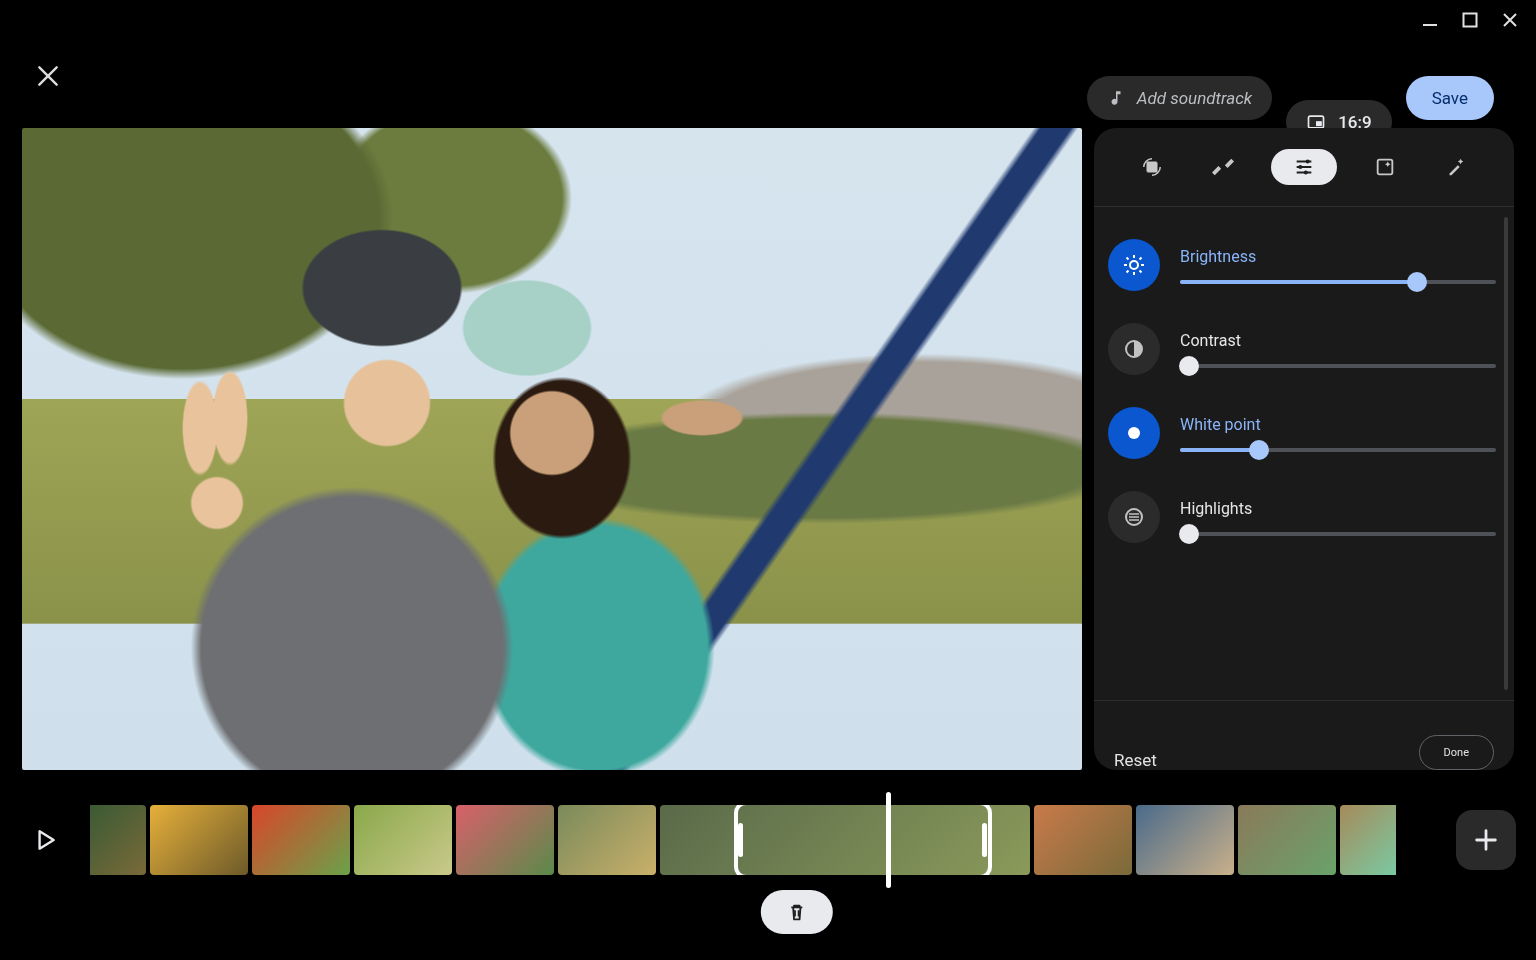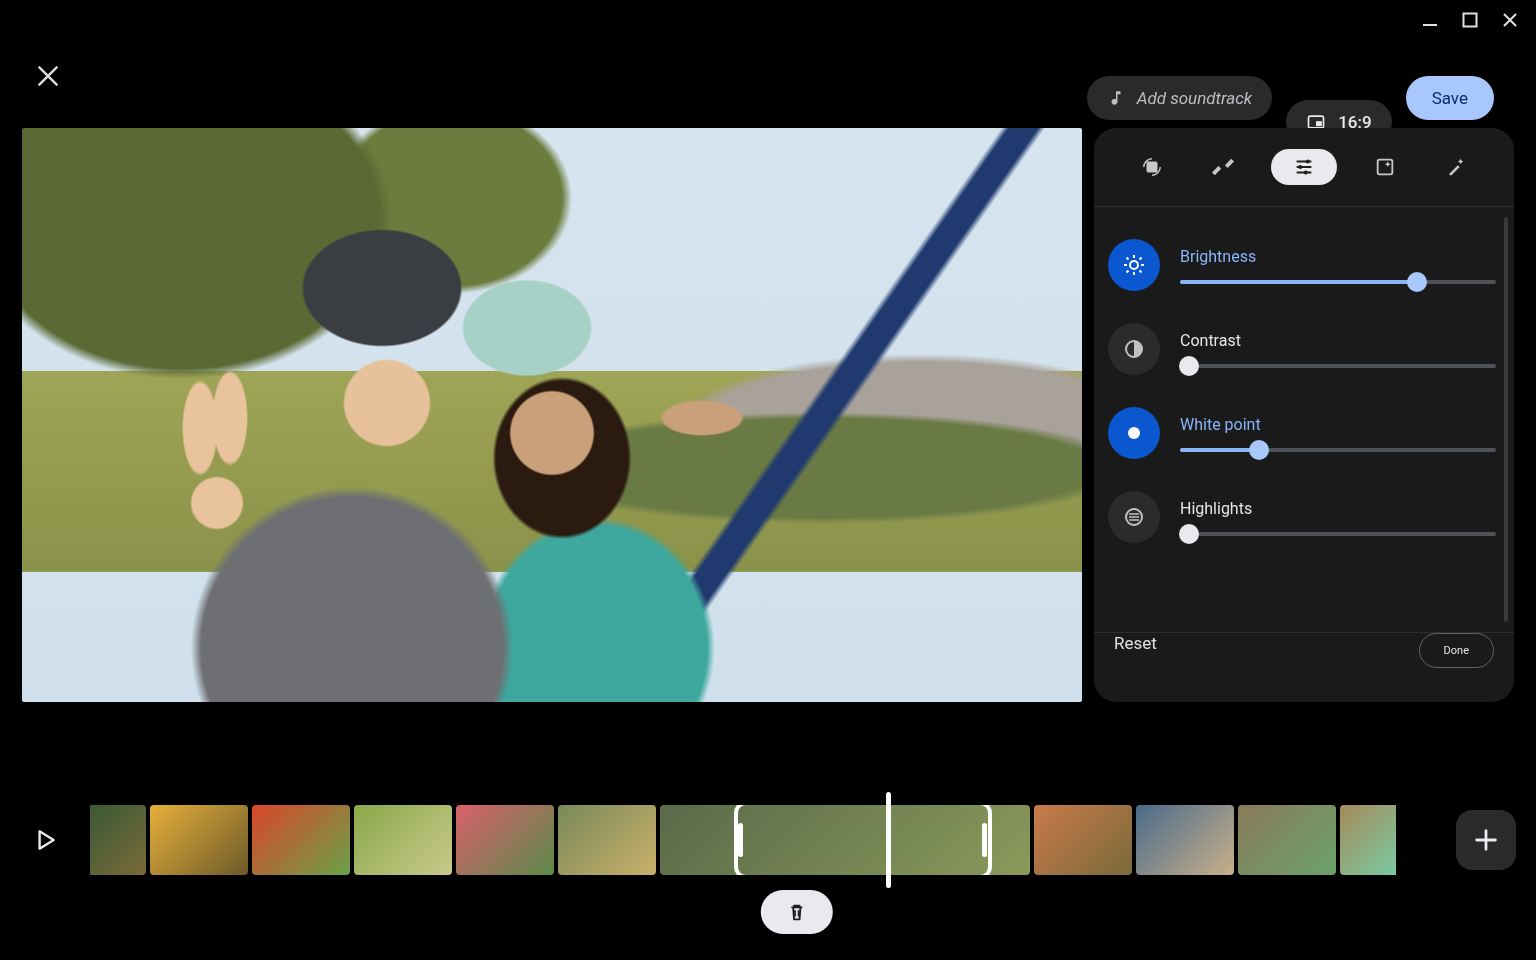--- a/index.html
+++ b/index.html
@@ -66,21 +66,21 @@
     background:var(--save-bg);
     color:var(--save-text);
     font-weight:400;
     padding:0 26px;
   }
 
   
   .content{
     position:absolute;
     left:22px; top:128px;
-    width:1492px; height:574px;
+    width:1492px; height:642px;
     display:flex; gap:12px;
   }
   .preview{
     flex:1;
     background:#000;
     position:relative;
   }
   .preview-img{
     position:absolute;inset:0;
     border-radius:2px;
@@ -168,21 +168,21 @@
   }
   .slider-thumb{
     position:absolute;top:50%;transform:translate(-50%,-50%);
     width:20px;height:20px;border-radius:50%;
     background:#a8c7fa;
   }
   .slider-thumb.neutral{background:#e8eaed;}
 
   .panel-footer{
     height:70px;border-top:1px solid #2e2e2e;
-    display:flex;align-items:flex-start;justify-content:space-between;
+    display:flex;align-items:flex-end;justify-content:space-between;
     padding:0 20px;
   }
   .reset{color:#e3e3e3;font-size:17px;}
   .done{
     border:1px solid #5f6368;color:#e3e3e3;
     border-radius:22px;padding:10px 24px;font-size:11px;
   }
 
   
   .timeline{

